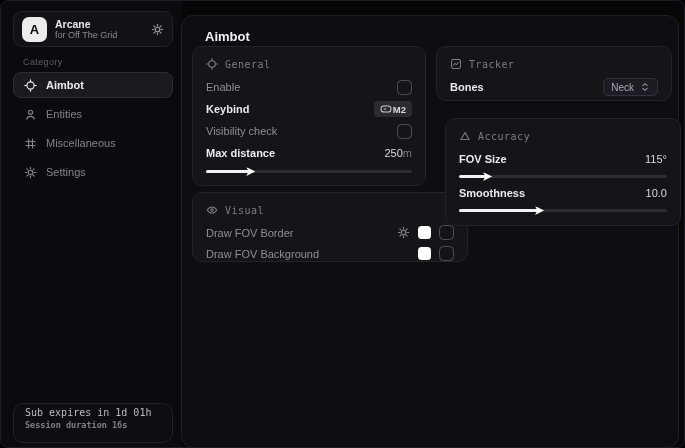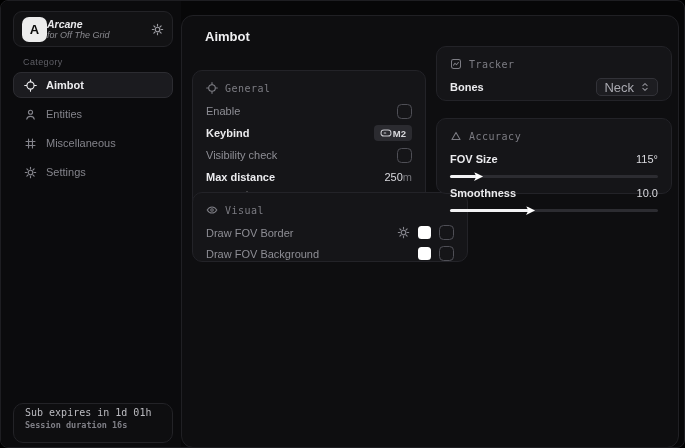--- a/index.html
+++ b/index.html
@@ -9,21 +9,21 @@
            border:1px solid #1e1e22; border-radius:8px; overflow:hidden; }
 
   
   .sidebar{ position:absolute; left:0; top:0; width:180px; height:448px; background:#0b0b0d; }
   .brand{ position:absolute; left:12px; top:10px; width:160px; height:36px;
           background:#121214; border:1px solid #232327; border-radius:9px;
           display:flex; align-items:center; padding:0 8px; }
   .logo{ width:25px; height:25px; background:#ececec; border-radius:7px;
          display:flex; align-items:center; justify-content:center;
          color:#0a0a0a; font-weight:bold; font-size:13px; }
-  .brand-text{ flex:1;font-style:italic; }
+  .brand-text{ margin-left:8px; flex:1; }
   .brand-name{ font-size:10.5px; font-weight:bold; color:#e9e9ec; line-height:12px; }
   .brand-sub{ font-size:9px; color:#8a8a90; line-height:11px; }
   .icon{ display:inline-flex; align-items:center; justify-content:center; color:#8b8b92; }
   .icon svg{ display:block; }
   .brand .gear-btn{ color:#9a9aa0; cursor:pointer; }
 
   .cat-label{ position:absolute; left:22px; top:56px; font-size:9px; color:#5f5f66; letter-spacing:.4px; }
 
   .nav{ position:absolute; left:12px; top:71px; width:160px; }
   .nav-item{ height:26px; display:flex; align-items:center; gap:9px; padding:0 10px;
@@ -36,24 +36,24 @@
                 border:1px solid #232327; border-radius:10px; background:#0e0e10; padding:2px 11px; }
   .side-footer .l1{ font-family:"DejaVu Sans Mono", monospace; font-size:10px; color:#bcbcc1; line-height:13px; white-space:nowrap; }
   .side-footer .l2{ font-family:"DejaVu Sans Mono", monospace; font-size:8.5px; font-weight:bold; color:#7f7f86; line-height:12px; white-space:nowrap; }
 
   
   .panel{ position:absolute; left:180px; top:14px; width:498px; height:433px;
           background:#0e0e10; border:1px solid #202024; border-radius:12px; }
   .page-title{ position:absolute; left:23px; top:13px; font-size:13px; font-weight:bold; color:#f0f0f2; }
 
   .card{ position:absolute; background:#151518; border:1px solid #232328; border-radius:10px; padding:8px 13px; }
-  .card-general{ left:10px; top:30px;  width:234px; height:140px;margin-top:24px; }
+  .card-general{ left:10px; top:30px;  width:234px; height:140px; }
   .card-visual { left:10px; top:176px; width:276px; height:70px;  }
   .card-tracker{ left:254px; top:30px; width:236px; height:55px;  }
-  .card-accuracy{ left:254px; top:102px; width:236px; height:76px; }
+  .card-accuracy{ left:263px; top:102px; width:236px; height:108px; }
 
   .card-head{ display:flex; align-items:center; gap:7px; height:18px; margin-bottom:3px; }
   .card-head .title{ font-family:"DejaVu Sans Mono", monospace; font-size:10px; color:#7c7c83; letter-spacing:.5px; }
   .card-head .icon{ color:#7c7c83; }
 
   .row{ display:flex; align-items:center; justify-content:space-between; height:22px; }
   .row.short{ height:21px; }
   .lbl-dim{ font-size:11px; color:#8e8e95; }
   .lbl-bright{ font-size:11px; font-weight:bold; color:#ebebee; }
   .val{ font-size:11px; color:#d9d9de; }
@@ -65,21 +65,21 @@
   .controls{ display:flex; align-items:center; gap:8px; }
   .row-gear{ color:#85858c; cursor:pointer; }
 
   .kbd-badge{ display:inline-flex; align-items:center; gap:1px; height:16px; padding:0 6px;
               background:#2b2b30; border-radius:4px; cursor:pointer; }
   .kbd-badge .icon{ color:#c9c9ce; }
   .kbd-badge .key{ font-size:9.5px; font-weight:bold; color:#d8d8dc; }
 
   .select{ display:inline-flex; align-items:center; gap:6px; height:18px; padding:0 7px;
            background:#1d1d21; border:1px solid #323238; border-radius:5px; cursor:pointer; }
-  .select .sel-val{ font-size:13px; color:#a9a9b0; }
+  .select .sel-val{ font-size:10px; color:#a9a9b0; }
   .select .icon{ color:#8e8e95; }
 
   .slider{ position:relative; height:3px; background:#2c2c31; border-radius:2px; margin-top:6px; cursor:pointer; }
   .slider-fill{ position:absolute; left:0; top:0; height:3px; background:#f2f2f4; border-radius:2px; }
   .slider-handle{ position:absolute; right:-6px; top:50%; transform:translateY(-50%);
                   width:9px; height:9px; background:#ffffff;
                   clip-path:polygon(0 0,100% 50%,0 100%,26% 50%); }
 </style>
 </head>
 <body>

